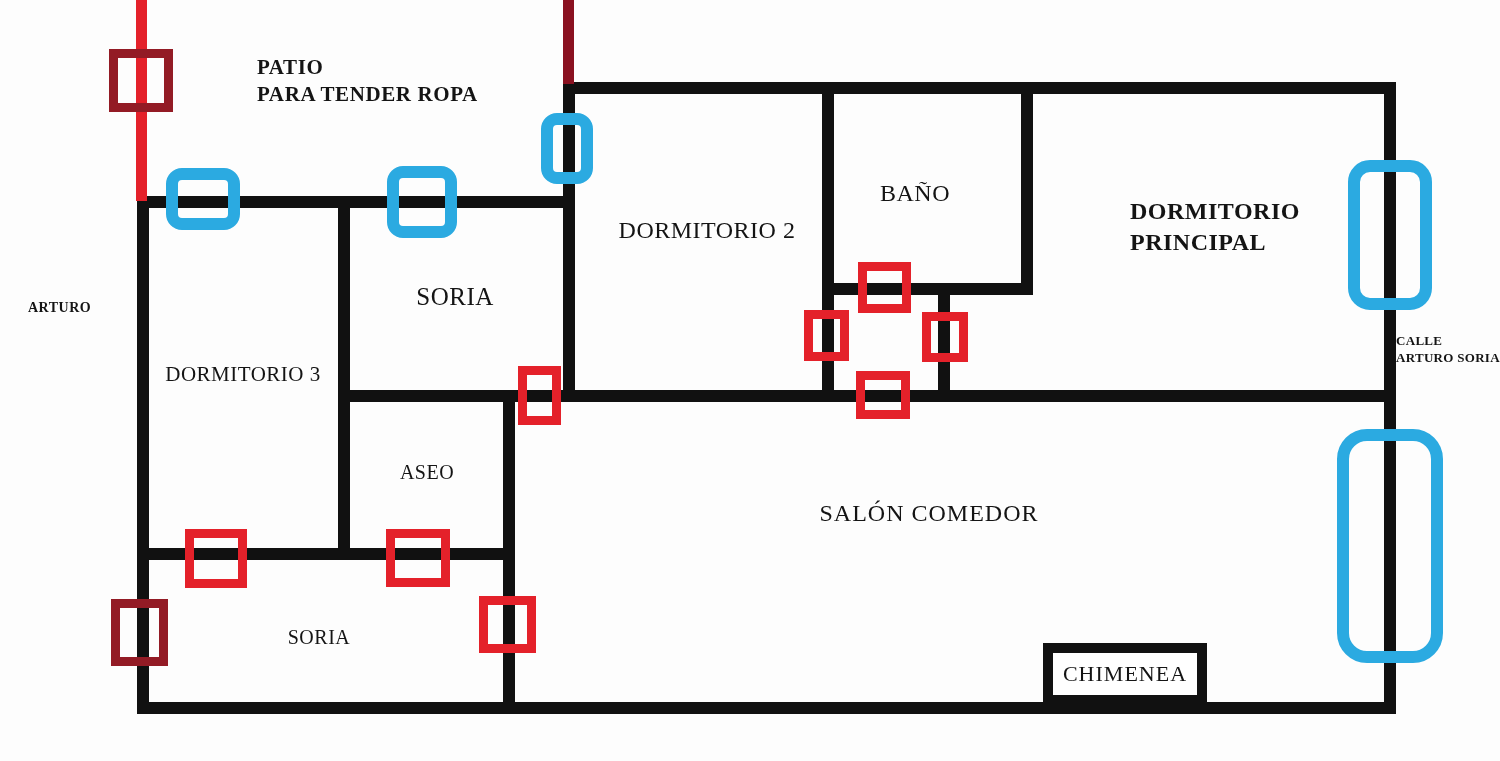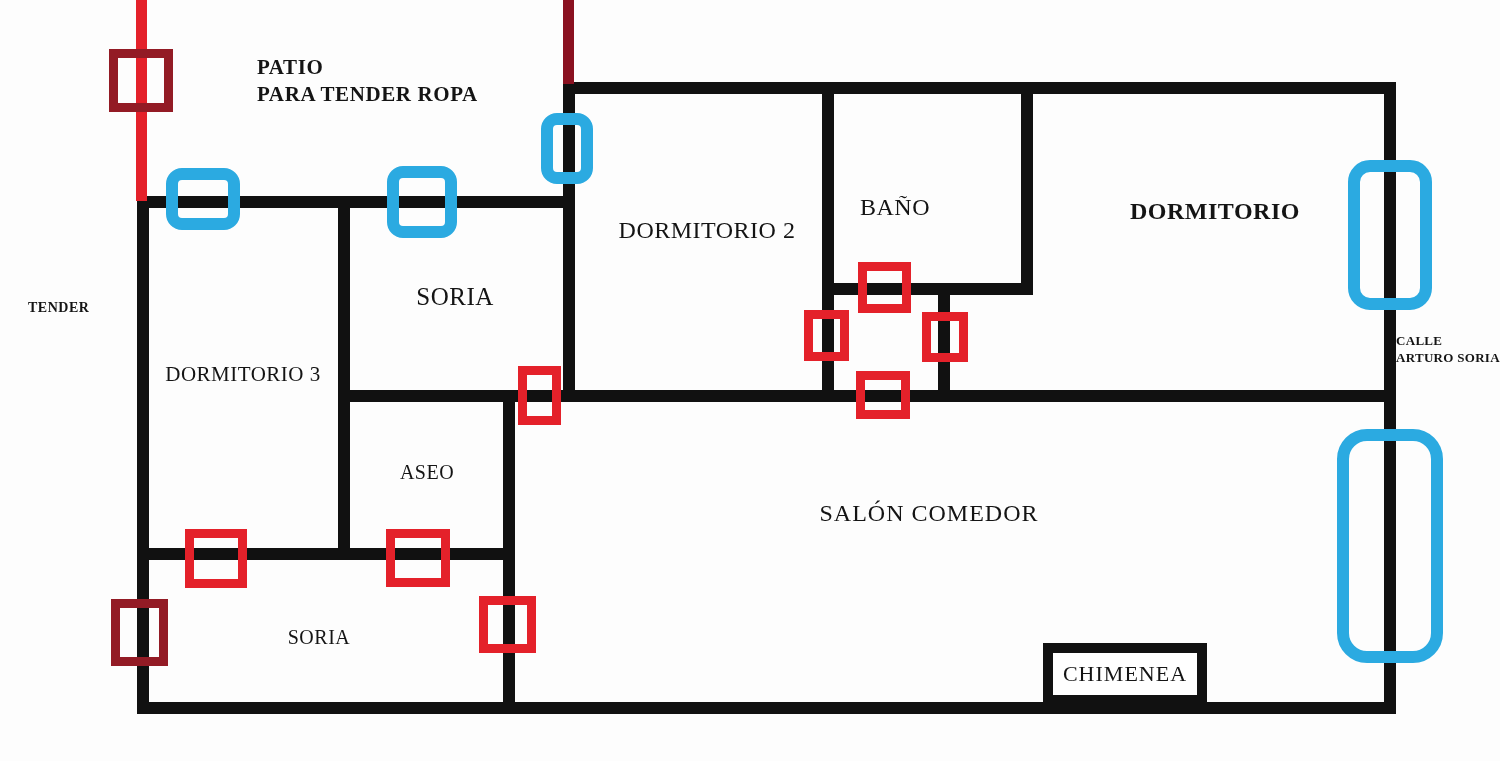--- a/index.html
+++ b/index.html
@@ -77,36 +77,37 @@
 
   <div class="chimenea-box">
     <span>CHIMENEA</span>
   </div>
 
   <div class="room-label patio-label" style="left:257px;top:54px;">
     <div>PATIO</div>
     <div>PARA TENDER ROPA</div>
   </div>
 
-  <div class="room-label pasillo-label" style="left:28px;top:300px;">TENDER</div>
+  <div class="room-label pasillo-label" style="left:28px;top:300px;">ARTURO</div>
 
   <div class="room-label centered lbl-md" style="left:243px;top:362px;">DORMITORIO 3</div>
 
   <div class="room-label centered lbl-lg" style="left:455px;top:283px;font-size:25px;">SORIA</div>
 
   <div class="room-label centered lbl-sm" style="left:427px;top:461px;">ASEO</div>
 
   <div class="room-label centered lbl-sm" style="left:319px;top:626px;">SORIA</div>
 
   <div class="room-label centered lbl-lg" style="left:707px;top:217px;">DORMITORIO 2</div>
 
-  <div class="room-label centered lbl-lg" style="left:895px;top:180px;margin-top:14px;">BAÑO</div>
+  <div class="room-label centered lbl-lg" style="left:915px;top:180px;">BAÑO</div>
 
   <div class="room-label dormp-label" style="left:1130px;top:196px;">
     <div>DORMITORIO</div>
+    <div>PRINCIPAL</div>
   </div>
 
   <div class="room-label centered lbl-xl" style="left:929px;top:500px;">SALÓN COMEDOR</div>
 
   <div class="room-label calle-label" style="left:1396px;top:332px;">
     <div>CALLE</div>
     <div>ARTURO SORIA</div>
   </div>
 
 </div>

